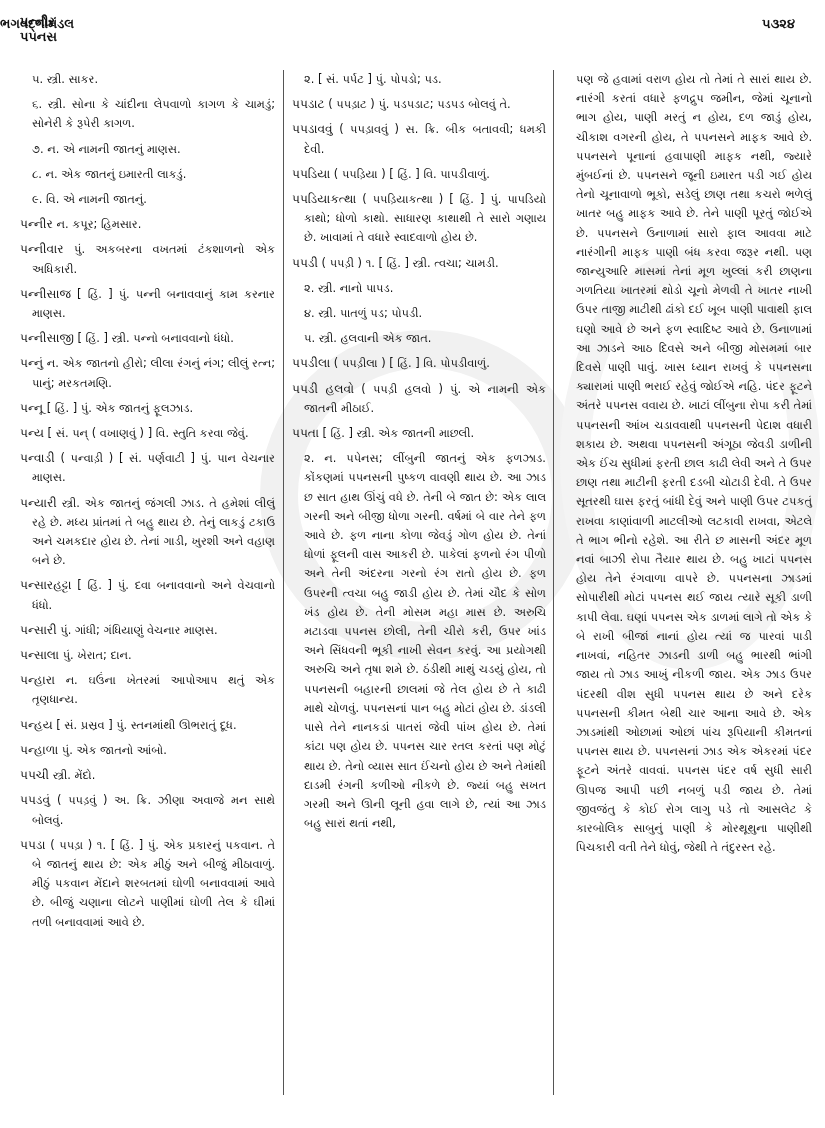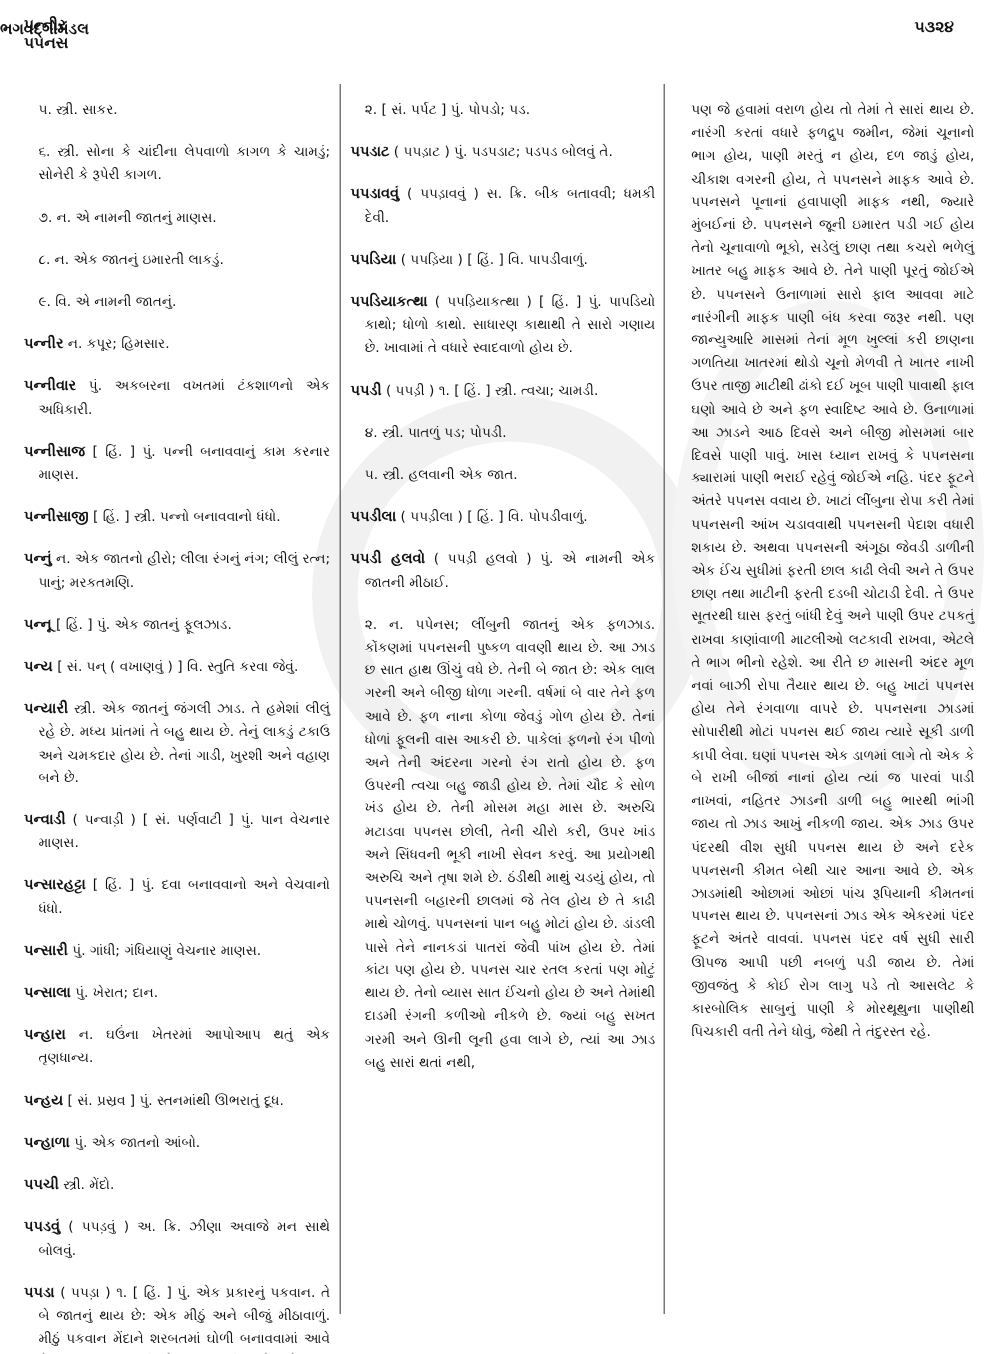--- a/index.html
+++ b/index.html
@@ -11,23 +11,23 @@
                 border-radius:50%; border:30px solid #f4f4f4; box-sizing:border-box; z-index:0; }
   .hdr { position:absolute; top:14px; font-weight:bold; font-size:13px; z-index:2; }
   .hdr-left { left:20px; line-height:15px; }
   .hdr-center { left:0; right:0; text-align:left; top:16px;font-family:Liberation Serif, serif; }
   .hdr-right { right:30px; top:16px; }
   .col { position:absolute; top:66px; font-size:11.4px; line-height:19.2px; z-index:2; }
   .col1 { left:20px; width:255px; }
   .col2 { left:292px; width:254px; }
   .col3 { left:564px; width:248px; }
   .divider { position:absolute; top:70px; height:1025px; width:1px; background:#555; z-index:2; }
-  .entry { margin:16px 0 6px 0; text-align:justify; padding-left:12px; text-indent:-12px; }
+  .entry { margin:4px 0 6px 0; text-align:justify; padding-left:12px; text-indent:-12px; }
   .entry.sub { padding-left:12px; text-indent:0; }
-  .hw { font-weight:bold; font-size:12.2px; }
+  .hw { font-weight:normal; font-size:12.2px; }
 </style>
 </head>
 <body>
 
 <div class="watermark"></div>
 <div class="watermark2"></div>
 
 <div class="hdr hdr-left">
   <div>પન્નીર</div>
   <div>પપનસ</div>
@@ -44,40 +44,42 @@
     <p class="entry sub"><span>૭. ન. એ નામની જાતનું માણસ.</span></p>
     <p class="entry sub"><span>૮. ન. એક જાતનું ઇમારતી લાકડું.</span></p>
     <p class="entry sub"><span>૯. વિ. એ નામની જાતનું.</span></p>
     <p class="entry"><span class="hw">પન્નીર</span><span> ન. કપૂર; હિમસાર.</span></p>
     <p class="entry"><span class="hw">પન્નીવાર</span><span> પું. અકબરના વખતમાં ટંકશાળનો એક અધિકારી.</span></p>
     <p class="entry"><span class="hw">પન્નીસાજ</span><span> [ હિં. ] પું. પન્ની બનાવવાનું કામ કરનાર માણસ.</span></p>
     <p class="entry"><span class="hw">પન્નીસાજી</span><span> [ હિં. ] સ્ત્રી. પન્નો બનાવવાનો ધંધો.</span></p>
     <p class="entry"><span class="hw">પન્નું</span><span> ન. એક જાતનો હીરો; લીલા રંગનું નંગ; લીલું રત્ન; પાનું; મરકતમણિ.</span></p>
     <p class="entry"><span class="hw">પન્નૂ</span><span> [ હિં. ] પું. એક જાતનું ફૂલઝાડ.</span></p>
     <p class="entry"><span class="hw">પન્ય</span><span> [ સં. પન્ ( વખાણવું ) ] વિ. સ્તુતિ કરવા જેવું.</span></p>
+    <p class="entry"><span class="hw">પન્વાડી</span><span> ( પન્વાડ઼ી ) [ સં. પર્ણવાટી ] પું. પાન વેચનાર માણસ.</span></p>
     <p class="entry"><span class="hw">પન્યારી</span><span> સ્ત્રી. એક જાતનું જંગલી ઝાડ. તે હમેશાં લીલું રહે છે. મધ્ય પ્રાંતમાં તે બહુ થાય છે. તેનું લાકડું ટકાઉ અને ચમકદાર હોય છે. તેનાં ગાડી, ખુરશી અને વહાણ બને છે.</span></p>
-    <p class="entry"><span class="hw">પન્વાડી</span><span> ( પન્વાડ઼ી ) [ સં. પર્ણવાટી ] પું. પાન વેચનાર માણસ.</span></p>
     <p class="entry"><span class="hw">પન્સારહટ્ટા</span><span> [ હિં. ] પું. દવા બનાવવાનો અને વેચવાનો ધંધો.</span></p>
     <p class="entry"><span class="hw">પન્સારી</span><span> પું. ગાંધી; ગંધિયાણું વેચનાર માણસ.</span></p>
     <p class="entry"><span class="hw">પન્સાલા</span><span> પું. ખેરાત; દાન.</span></p>
     <p class="entry"><span class="hw">પન્હારા</span><span> ન. ઘઉંના ખેતરમાં આપોઆપ થતું એક તૃણધાન્ય.</span></p>
     <p class="entry"><span class="hw">પન્હય</span><span> [ સં. પ્રસ્રવ ] પું. સ્તનમાંથી ઊભરાતું દૂધ.</span></p>
     <p class="entry"><span class="hw">પન્હાળા</span><span> પું. એક જાતનો આંબો.</span></p>
     <p class="entry"><span class="hw">પપચી</span><span> સ્ત્રી. મેંદો.</span></p>
     <p class="entry"><span class="hw">પપડવું</span><span> ( પપડ઼વું ) અ. ક્રિ. ઝીણા અવાજે મન સાથે બોલવું.</span></p>
     <p class="entry"><span class="hw">પપડા</span><span> ( પપડ઼ા ) ૧. [ હિં. ] પું. એક પ્રકારનું પકવાન. તે બે જાતનું થાય છે: એક મીઠું અને બીજું મીઠાવાળું. મીઠું પકવાન મેંદાને શરબતમાં ઘોળી બનાવવામાં આવે છે. બીજું ચણાના લોટને પાણીમાં ઘોળી તેલ કે ઘીમાં તળી બનાવવામાં આવે છે.</span></p>
   </div>
 <div class="col col2">
     <p class="entry sub"><span>૨. [ સં. પર્પટ ] પું. પોપડો; પડ.</span></p>
     <p class="entry"><span class="hw">પપડાટ</span><span> ( પપડ઼ાટ ) પું. પડપડાટ; પડપડ બોલવું તે.</span></p>
     <p class="entry"><span class="hw">પપડાવવું</span><span> ( પપડ઼ાવવું ) સ. ક્રિ. બીક બતાવવી; ધમકી દેવી.</span></p>
     <p class="entry"><span class="hw">પપડિયા</span><span> ( પપડ઼િયા ) [ હિં. ] વિ. પાપડીવાળું.</span></p>
     <p class="entry"><span class="hw">પપડિયાકત્થા</span><span> ( પપડ઼િયાકત્થા ) [ હિં. ] પું. પાપડિયો કાથો; ધોળો કાથો. સાધારણ કાથાથી તે સારો ગણાય છે. ખાવામાં તે વધારે સ્વાદવાળો હોય છે.</span></p>
     <p class="entry"><span class="hw">પપડી</span><span> ( પપડ઼ી ) ૧. [ હિં. ] સ્ત્રી. ત્વચા; ચામડી.</span></p>
+    <p class="entry sub"><span>૨. સ્ત્રી. નાનો પાપડ.</span></p>
     <p class="entry sub"><span>૪. સ્ત્રી. પાતળું પડ; પોપડી.</span></p>
     <p class="entry sub"><span>૫. સ્ત્રી. હલવાની એક જાત.</span></p>
     <p class="entry"><span class="hw">પપડીલા</span><span> ( પપડ઼ીલા ) [ હિં. ] વિ. પોપડીવાળું.</span></p>
     <p class="entry"><span class="hw">પપડી હલવો</span><span> ( પપડ઼ી હલવો ) પું. એ નામની એક જાતની મીઠાઈ.</span></p>
+    <p class="entry"><span class="hw">પપતા</span><span> [ હિં. ] સ્ત્રી. એક જાતની માછલી.</span></p>
     <p class="entry sub"><span>૨. ન. પપેનસ; લીંબુની જાતનું એક ફળઝાડ. કોંકણમાં પપનસની પુષ્કળ વાવણી થાય છે. આ ઝાડ છ સાત હાથ ઊંચું વધે છે. તેની બે જાત છે: એક લાલ ગરની અને બીજી ધોળા ગરની. વર્ષમાં બે વાર તેને ફળ આવે છે. ફળ નાના કોળા જેવડું ગોળ હોય છે. તેનાં ધોળાં ફૂલની વાસ આકરી છે. પાકેલાં ફળનો રંગ પીળો અને તેની અંદરના ગરનો રંગ રાતો હોય છે. ફળ ઉપરની ત્વચા બહુ જાડી હોય છે. તેમાં ચૌદ કે સોળ ખંડ હોય છે. તેની મોસમ મહા માસ છે. અરુચિ મટાડવા પપનસ છોલી, તેની ચીરો કરી, ઉપર ખાંડ અને સિંધવની ભૂકી નાખી સેવન કરવું. આ પ્રયોગથી અરુચિ અને તૃષા શમે છે. ઠંડીથી માથું ચડયું હોય, તો પપનસની બહારની છાલમાં જે તેલ હોય છે તે કાઢી માથે ચોળવું. પપનસનાં પાન બહુ મોટાં હોય છે. ડાંડલી પાસે તેને નાનકડાં પાતરાં જેવી પાંખ હોય છે. તેમાં કાંટા પણ હોય છે. પપનસ ચાર રતલ કરતાં પણ મોટું થાય છે. તેનો વ્યાસ સાત ઈંચનો હોય છે અને તેમાંથી દાડમી રંગની કળીઓ નીકળે છે. જ્યાં બહુ સખત ગરમી અને ઊની લૂની હવા લાગે છે, ત્યાં આ ઝાડ બહુ સારાં થતાં નથી,</span></p>
   </div>
 <div class="col col3">
     <p class="entry sub"><span>પણ જે હવામાં વરાળ હોય તો તેમાં તે સારાં થાય છે. નારંગી કરતાં વધારે ફળદ્રુપ જમીન, જેમાં ચૂનાનો ભાગ હોય, પાણી મરતું ન હોય, દળ જાડું હોય, ચીકાશ વગરની હોય, તે પપનસને માફક આવે છે. પપનસને પૂનાનાં હવાપાણી માફક નથી, જ્યારે મુંબઈનાં છે. પપનસને જૂની ઇમારત પડી ગઈ હોય તેનો ચૂનાવાળો ભૂકો, સડેલું છાણ તથા કચરો ભળેલું ખાતર બહુ માફક આવે છે. તેને પાણી પૂરતું જોઈએ છે. પપનસને ઉનાળામાં સારો ફાલ આવવા માટે નારંગીની માફક પાણી બંધ કરવા જરૂર નથી. પણ જાન્યુઆરિ માસમાં તેનાં મૂળ ખુલ્લાં કરી છાણના ગળતિયા ખાતરમાં થોડો ચૂનો મેળવી તે ખાતર નાખી ઉપર તાજી માટીથી ઢાંકો દઈ ખૂબ પાણી પાવાથી ફાલ ઘણો આવે છે અને ફળ સ્વાદિષ્ટ આવે છે. ઉનાળામાં આ ઝાડને આઠ દિવસે અને બીજી મોસમમાં બાર દિવસે પાણી પાવું. ખાસ ધ્યાન રાખવું કે પપનસના ક્યારામાં પાણી ભરાઈ રહેવું જોઈએ નહિ. પંદર ફૂટને અંતરે પપનસ વવાય છે. ખાટાં લીંબુના રોપા કરી તેમાં પપનસની આંખ ચડાવવાથી પપનસની પેદાશ વધારી શકાય છે. અથવા પપનસની અંગૂઠા જેવડી ડાળીની એક ઈંચ સુધીમાં ફરતી છાલ કાઢી લેવી અને તે ઉપર છાણ તથા માટીની ફરતી દડબી ચોટાડી દેવી. તે ઉપર સૂતરથી ઘાસ ફરતું બાંધી દેવું અને પાણી ઉપર ટપકતું રાખવા કાણાંવાળી માટલીઓ લટકાવી રાખવા, એટલે તે ભાગ ભીનો રહેશે. આ રીતે છ માસની અંદર મૂળ નવાં બાઝી રોપા તૈયાર થાય છે. બહુ ખાટાં પપનસ હોય તેને રંગવાળા વાપરે છે. પપનસના ઝાડમાં સોપારીથી મોટાં પપનસ થઈ જાય ત્યારે સૂકી ડાળી કાપી લેવા. ઘણાં પપનસ એક ડાળમાં લાગે તો એક કે બે રાખી બીજાં નાનાં હોય ત્યાં જ પારવાં પાડી નાખવાં, નહિતર ઝાડની ડાળી બહુ ભારથી ભાંગી જાય તો ઝાડ આખું નીકળી જાય. એક ઝાડ ઉપર પંદરથી વીશ સુધી પપનસ થાય છે અને દરેક પપનસની કીમત બેથી ચાર આના આવે છે. એક ઝાડમાંથી ઓછામાં ઓછાં પાંચ રૂપિયાની કીમતનાં પપનસ થાય છે. પપનસનાં ઝાડ એક એકરમાં પંદર ફૂટને અંતરે વાવવાં. પપનસ પંદર વર્ષ સુધી સારી ઊપજ આપી પછી નબળું પડી જાય છે. તેમાં જીવજંતુ કે કોઈ રોગ લાગુ પડે તો આસલેટ કે કારબોલિક સાબુનું પાણી કે મોરથૂથુના પાણીથી પિચકારી વતી તેને ધોવું, જેથી તે તંદુરસ્ત રહે.</span></p>
   </div>
 
 </body></html>

